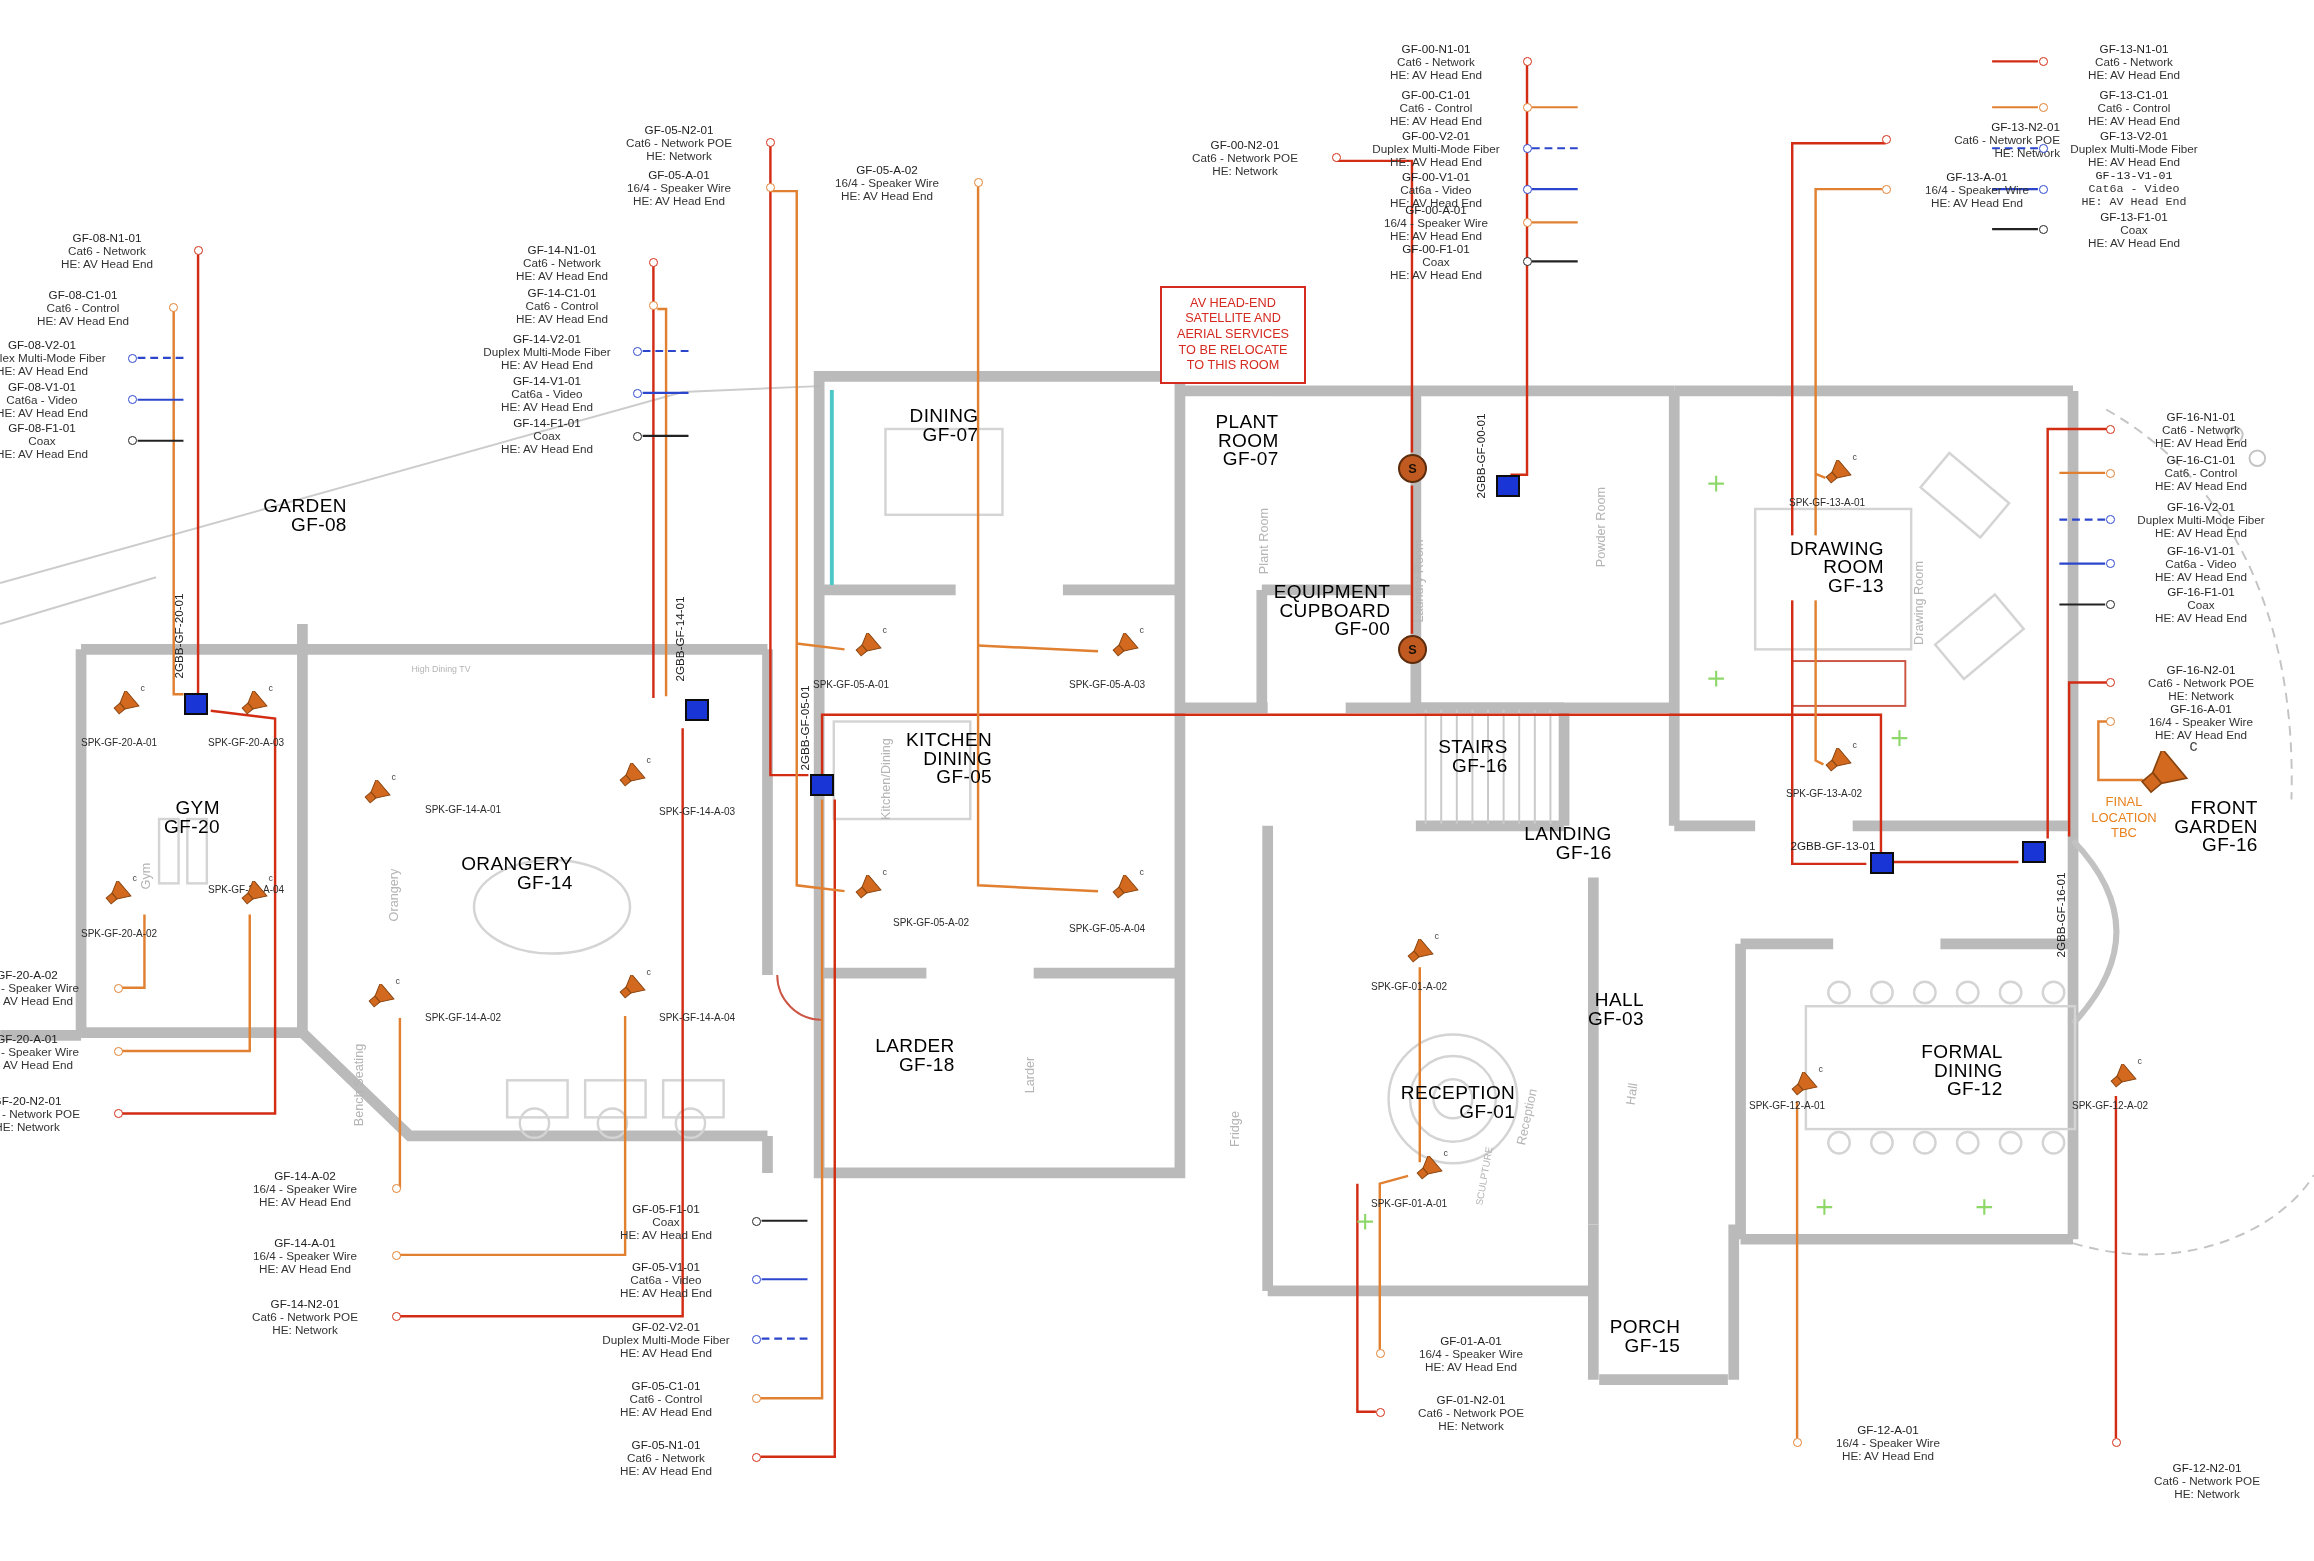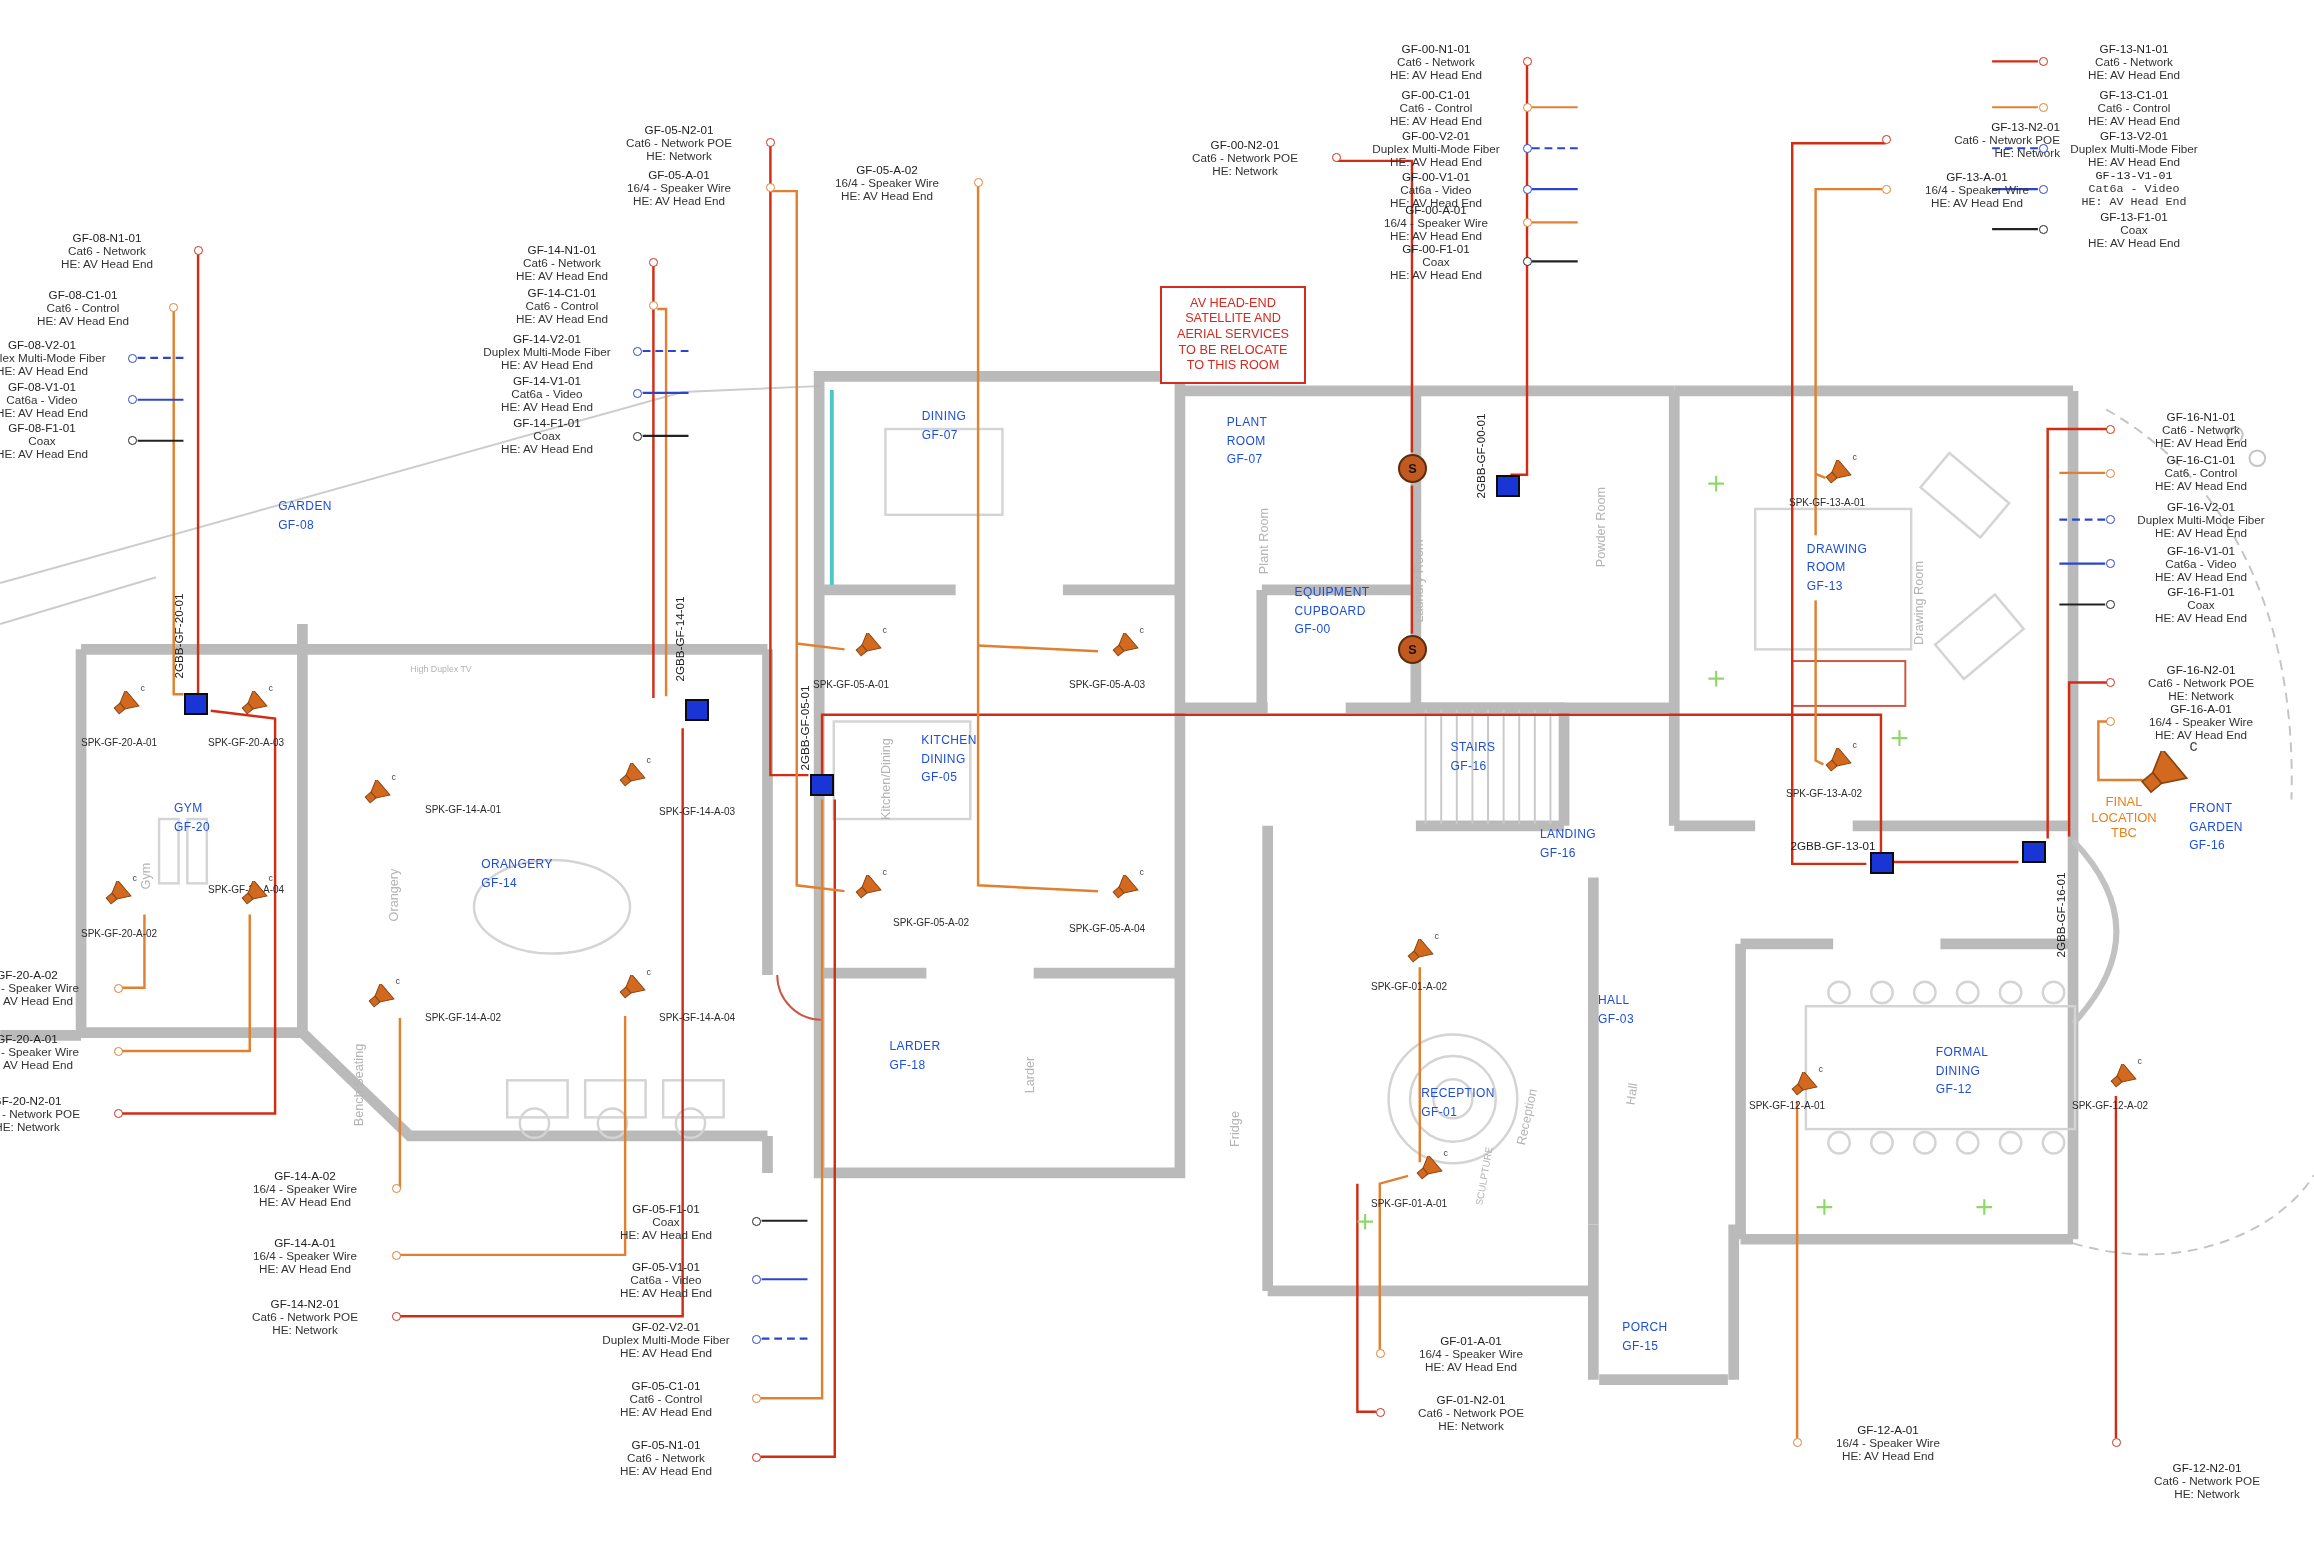--- a/index.html
+++ b/index.html
@@ -3,22 +3,22 @@
 <meta charset="utf-8">
 <style>
   html,body{margin:0;padding:0;background:#ffffff;}
   #stage{position:relative;width:2314px;height:1561px;overflow:hidden;background:#ffffff;
          font-family:"Liberation Sans", sans-serif;}
   #plan-svg{position:absolute;left:0;top:0;}
   #anno-layer{position:absolute;left:0;top:0;width:2314px;height:1561px;}
   .callout{position:absolute;width:166px;text-align:center;font-size:11.7px;line-height:13px;color:#333;}
   .callout .co-id{color:#222;}
   .dot{position:absolute;width:8.8px;height:8.8px;border-radius:50%;background:#fff;border:1.8px solid #888;box-sizing:border-box;z-index:6;}
-  .room-label{position:absolute;transform:translate(-50%,-50%);text-align:left;font-size:12px;line-height:18.5px;
-              color:#1d4ed8;letter-spacing:0.4px;white-space:nowrap;z-index:4;}
+  .room-label{position:absolute;transform:translate(-50%,-50%);text-align:right;font-size:19px;line-height:18.5px;
+              color:#000000;letter-spacing:0.4px;white-space:nowrap;z-index:4;}
   .room-boxed{background:#ffffff;padding:4.9px 9.8px;}
   .ghost{position:absolute;color:#b4b4b4;font-size:12.7px;white-space:nowrap;z-index:2;}
   .gbb{position:absolute;width:24.4px;height:21.5px;background:#1a35d6;border:2px solid #0c0c0c;box-sizing:border-box;z-index:6;}
   .gbb-label{position:absolute;font-size:11.7px;color:#222;white-space:nowrap;z-index:5;}
   .sat{position:absolute;width:29px;height:29px;border-radius:50%;background:#c05a20;border:2px solid #5c2c0c;
        box-sizing:border-box;color:#1a1208;font-size:12.7px;font-weight:bold;display:flex;align-items:center;justify-content:center;z-index:6;}
   .spk{position:absolute;width:29px;height:25px;z-index:6;}
   .spk .spk-c{position:absolute;top:-7.8px;right:-4.9px;font-size:8.8px;color:#444;}
   .spk-big{transform:scale(1.8);transform-origin:center;}
   .spk-label{position:absolute;font-size:10px;color:#2b2b2b;white-space:nowrap;z-index:5;}
@@ -259,21 +259,21 @@
       <div class="ghost" style="left: 1235px; top: 1129px; transform: translate(-50%, -50%) rotate(-90deg);">Fridge</div>
       <div class="ghost" style="left: 1264px; top: 541px; transform: translate(-50%, -50%) rotate(-90deg);">Plant Room</div>
       <div class="ghost" style="left: 1419px; top: 581px; transform: translate(-50%, -50%) rotate(-90deg);">Laundry Room</div>
       <div class="ghost" style="left: 1601px; top: 527px; transform: translate(-50%, -50%) rotate(-90deg);">Powder Room</div>
       <div class="ghost" style="left: 1527px; top: 1117px; transform: translate(-50%, -50%) rotate(-78deg);">Reception</div>
       <div class="ghost" style="left: 1632px; top: 1094px; transform: translate(-50%, -50%) rotate(-82deg);">Hall</div>
       <div class="ghost" style="left: 1919px; top: 603px; transform: translate(-50%, -50%) rotate(-90deg);">Drawing Room</div>
       <div class="ghost" style="left: 359px; top: 1085px; transform: translate(-50%, -50%) rotate(-90deg);">Bench Seating</div>
       <div class="ghost" style="left: 146px; top: 876px; transform: translate(-50%, -50%) rotate(-90deg);">Gym</div>
       <div class="ghost" style="font-size: 9.8px; left: 1484px; top: 1176px; transform: translate(-50%, -50%) rotate(-80deg);">SCULPTURE</div>
-      <div class="ghost" style="font-size: 8.8px; left: 441px; top: 669px; transform: translate(-50%, -50%) rotate(0deg);">High Duplex TV</div>
+      <div class="ghost" style="font-size: 8.8px; left: 441px; top: 669px; transform: translate(-50%, -50%) rotate(0deg);">High Dining TV</div>
       <div class="callout" style="right: 2124px; top: 231px;">
         <div class="co-id">GF-08-N1-01</div>
         <div class="co-line">Cat6 - Network</div>
         <div class="co-line">HE: AV Head End</div>
       </div>
       <div class="dot" style="left: 194px; top: 246px; border-color: rgb(210, 44, 20);"></div>
       <div class="callout" style="right: 2148px; top: 288px;">
         <div class="co-id">GF-08-C1-01</div>
         <div class="co-line">Cat6 - Control</div>
         <div class="co-line">HE: AV Head End</div>

